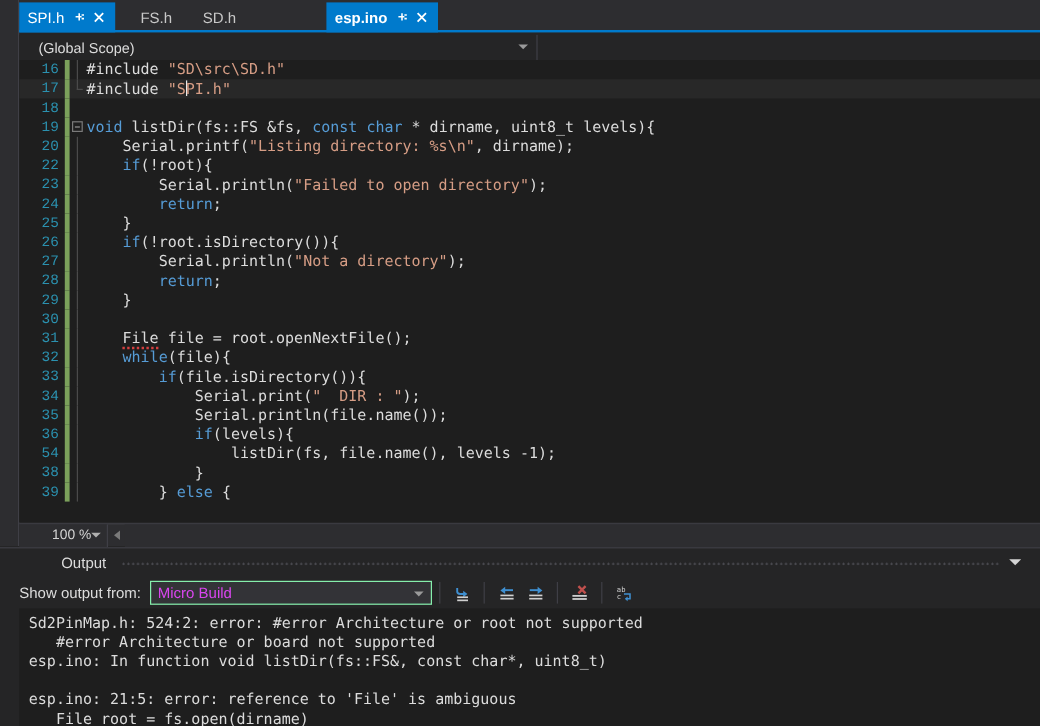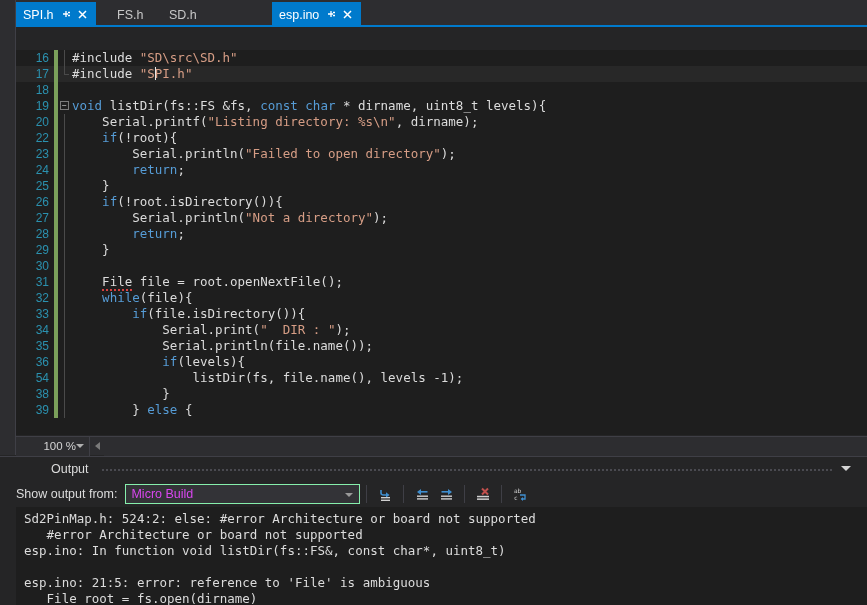--- a/index.html
+++ b/index.html
@@ -79,21 +79,21 @@
     font-family: "DejaVu Sans Mono", monospace;
     font-size: 12.5px;
     white-space: pre;
     line-height: 16px;
   }
   .code-line.cur { background: #282828; }
   .gutter {
     width: 38px; flex: 0 0 38px;
     text-align: right; padding-right: 5px;
     color: #2b91af; font-size: 12px;
-    font-family: Liberation Sans, sans-serif;
+    font-family: Liberation Mono, monospace;
     user-select: none;
   }
   .changebar {
     width: 4px; flex: 0 0 4px; height: 16px;
     background: #7ba05b;
   }
   .foldcol {
     width: 14px; flex: 0 0 14px; height: 16px;
     position: relative;
   }
@@ -249,35 +249,41 @@
             <path d="M2 2 L9 9 M9 2 L2 9" stroke="currentColor" stroke-width="1.5" fill="none"></path>
           </svg>
         </span>
       </div>
       <div class="tab" style="left: 94px;">
         <span class="lbl">FS.h</span>
       </div>
       <div class="tab" style="left: 146px;">
         <span class="lbl">SD.h</span>
       </div>
-      <div class="tab sel" style="left: 256px;">
+      <div class="tab sel" style="left: 256px; font-weight: bold;">
         <span class="lbl">esp.ino</span>
         <span class="pin">
           <svg width="11" height="11" viewBox="0 0 11 11">
             <path d="M2 5h5M5 2v6M7 3.5h2M7 6.5h2" stroke="currentColor" stroke-width="1.3" fill="none"></path>
           </svg>
         </span>
         <span class="cls">
           <svg width="11" height="11" viewBox="0 0 11 11">
             <path d="M2 2 L9 9 M9 2 L2 9" stroke="currentColor" stroke-width="1.5" fill="none"></path>
           </svg>
         </span>
       </div>
     </div>
 
+  <div class="scopebar">
+    <div class="scope-combo">
+      <span>(Global Scope)</span>
+      <span class="arrow"></span>
+    </div>
+  </div>
 
   <div class="editor" id="editor">
       <div class="code-line"><div class="gutter">16</div><div class="changebar"></div><div class="foldcol"><div class="foldline"></div></div><div class="ctext"><span class="p">#include </span><span class="s">"SD\src\SD.h"</span></div></div>
       <div class="code-line cur"><div class="gutter">17</div><div class="changebar"></div><div class="foldcol"><div class="foldline half elbow"></div></div><div class="ctext"><span class="p">#include </span><span class="s">"S</span><span class="caret"></span><span class="s">PI.h"</span></div></div>
       <div class="code-line"><div class="gutter">18</div><div class="changebar"></div><div class="foldcol"></div><div class="ctext"></div></div>
       <div class="code-line"><div class="gutter">19</div><div class="changebar"></div><div class="foldcol"><div class="foldbox">−</div></div><div class="ctext"><span class="k">void</span><span class="p"> listDir(</span><span class="p">fs::FS</span><span class="p"> &amp;fs, </span><span class="k">const</span><span class="p"> </span><span class="k">char</span><span class="p"> * dirname, </span><span class="p">uint8_t</span><span class="p"> levels){</span></div></div>
       <div class="code-line"><div class="gutter">20</div><div class="changebar"></div><div class="foldcol"><div class="foldline"></div></div><div class="ctext"><span class="p">    Serial.printf(</span><span class="s">"Listing directory: %s\n"</span><span class="p">, dirname);</span></div></div>
       <div class="code-line"><div class="gutter">22</div><div class="changebar"></div><div class="foldcol"><div class="foldline"></div></div><div class="ctext"><span class="p">    </span><span class="k">if</span><span class="p">(!root){</span></div></div>
       <div class="code-line"><div class="gutter">23</div><div class="changebar"></div><div class="foldcol"><div class="foldline"></div></div><div class="ctext"><span class="p">        Serial.println(</span><span class="s">"Failed to open directory"</span><span class="p">);</span></div></div>
       <div class="code-line"><div class="gutter">24</div><div class="changebar"></div><div class="foldcol"><div class="foldline"></div></div><div class="ctext"><span class="p">        </span><span class="k">return</span><span class="p">;</span></div></div>
@@ -369,21 +375,21 @@
         <svg width="17" height="17" viewBox="0 0 17 17">
           <text x="2" y="7" font-size="6" fill="#d0d0d0" font-family="monospace">ab</text>
           <text x="2" y="13.5" font-size="6" fill="#d0d0d0" font-family="monospace">c</text>
           <path d="M8 9 L13 9 L13 13 L9.5 13" stroke="#3f8fd0" stroke-width="1.3" fill="none"></path>
           <path d="M11 11 L8.7 13 L11 15 Z" fill="#3f8fd0"></path>
         </svg>
       </div>
     </div>
 
     <div class="out-body" id="outbody">
-        <div class="out-line">Sd2PinMap.h: 524:2: else: #error Architecture or board not supported</div>
+        <div class="out-line">Sd2PinMap.h: 524:2: error: #error Architecture or root not supported</div>
         <div class="out-line">   #error Architecture or board not supported</div>
         <div class="out-line">esp.ino: In function void listDir(fs::FS&amp;, const char*, uint8_t)</div>
         <div class="out-line blank"></div>
         <div class="out-line">esp.ino: 21:5: error: reference to 'File' is ambiguous</div>
         <div class="out-line">   File root = fs.open(dirname)</div>
       </div>
   </div>
 
 </div>
 

